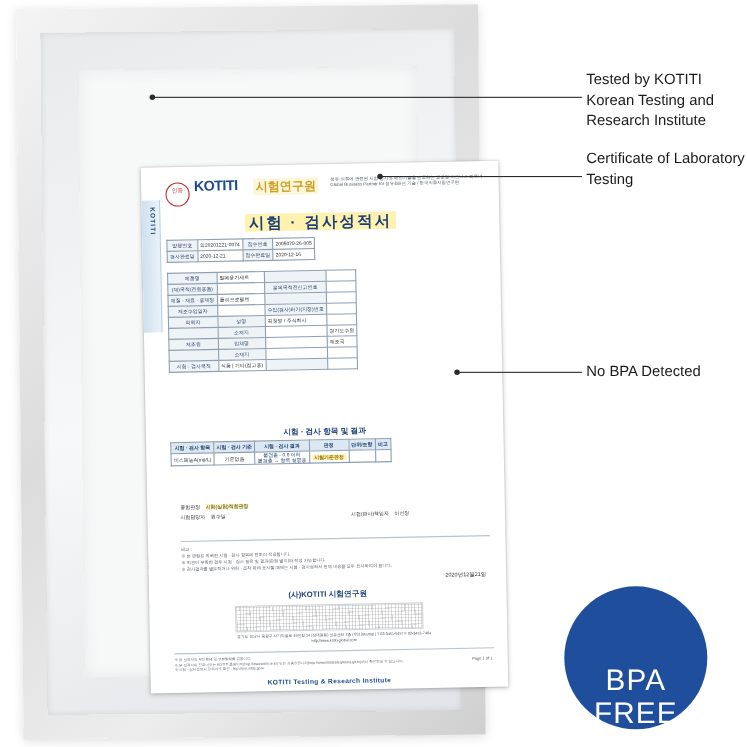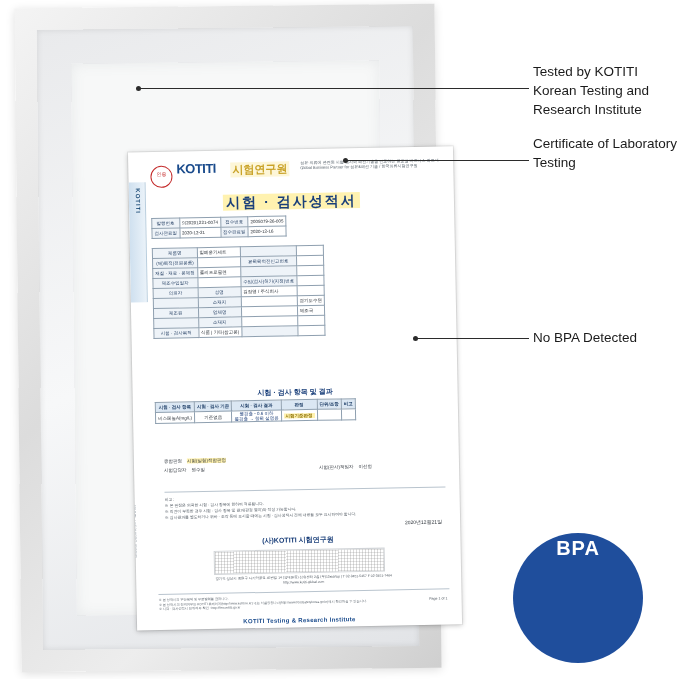--- a/index.html
+++ b/index.html
@@ -340,23 +340,23 @@
     left: 513px;
     top: 533px;
     width: 130px;
     height: 130px;
     border-radius: 50%;
     background: #1f4e9c;
     color: #ffffff;
     display: flex;
     flex-direction: column;
     align-items: center;
-    justify-content: flex-start;
-    font-weight: bold;
-    font-size: 20px;
+    justify-content: flex-end;
+    font-weight: normal;
+    font-size: 27px;
     line-height: 30px;
     letter-spacing: 1px;
   }
 </style>
 </head>
 <body>
 
 <div id="photo">
   <div class="frame-outer">
     <div class="frame-bevel">
@@ -544,13 +544,14 @@
 <div class="leader" id="leader-2"></div>
 <div class="dot" id="dot-3"></div>
 <div class="leader" id="leader-3"></div>
 
 <div class="callout" id="callout-1">Tested by KOTITI Korean Testing and Research Institute</div>
 <div class="callout" id="callout-2">Certificate of Laboratory Testing</div>
 <div class="callout" id="callout-3">No BPA Detected</div>
 
 <div id="bpa-badge">
   <div>BPA</div>
+  <div>FREE</div>
 </div>
 
 </body></html>

